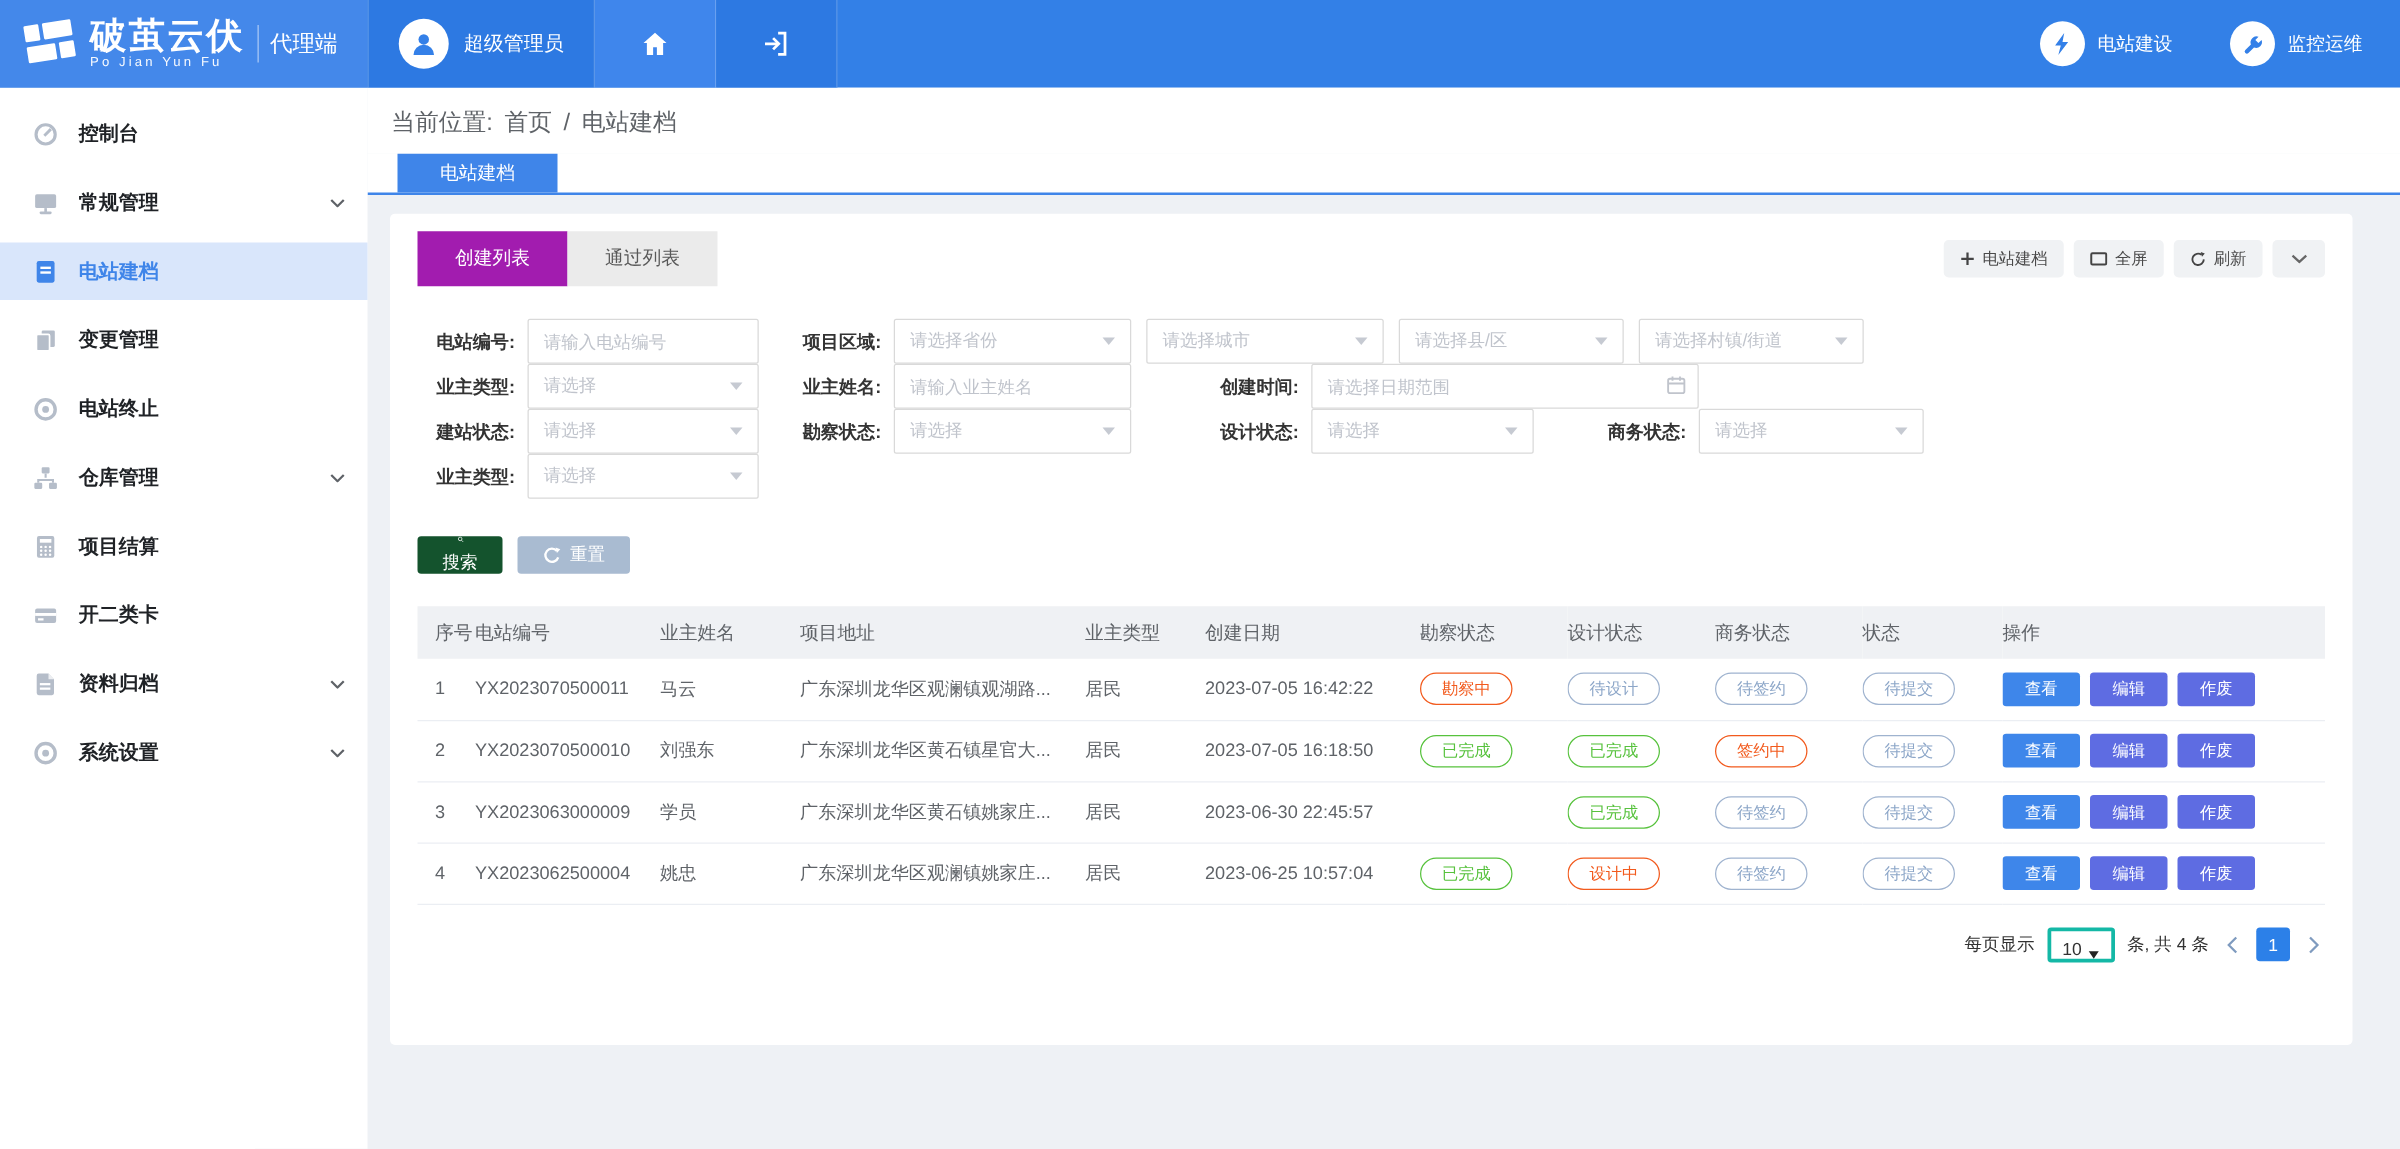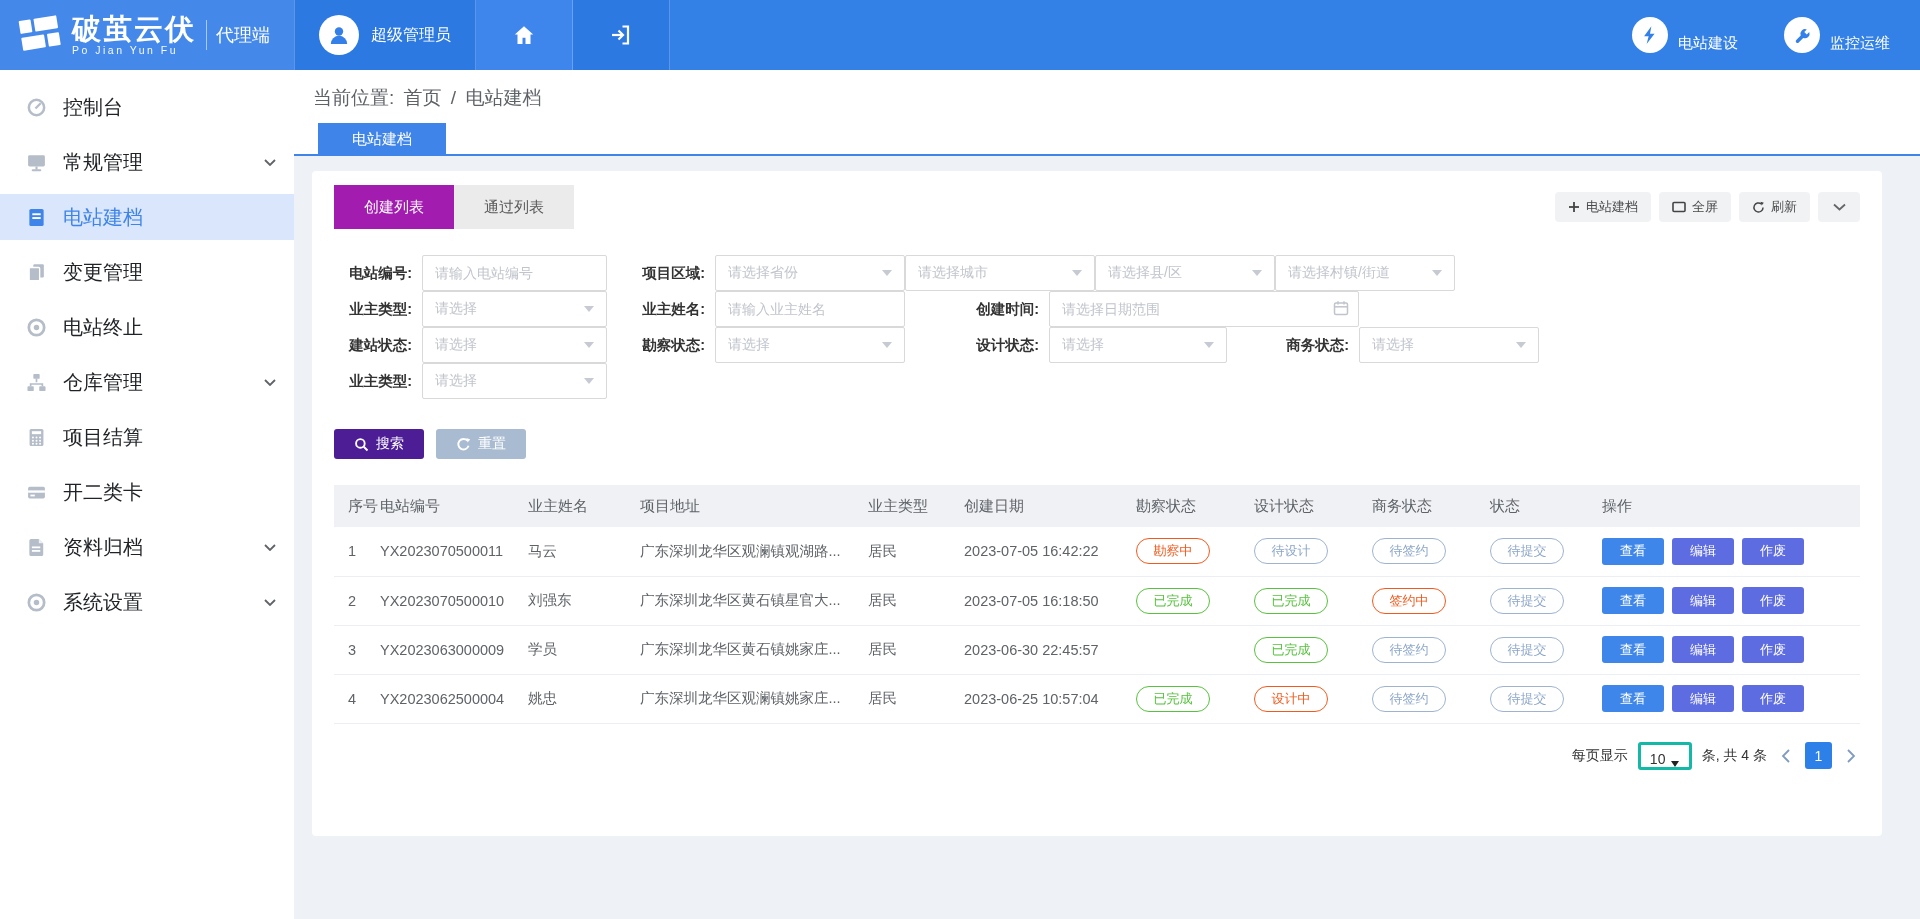--- a/index.html
+++ b/index.html
@@ -17,29 +17,29 @@
   .portal .bar { width:1px; height:30px; background:rgba(255,255,255,.55); margin-right:9px; }
   .portal .p-label { font-size:18px; }
   .user-strip { display:flex; align-items:stretch; }
   .h-sec { display:flex; align-items:center; padding:0 24px; border-right:1px solid rgba(255,255,255,.22); cursor:pointer; }
   .h-sec.first { border-left:1px solid rgba(255,255,255,.22); background:#2d79e2; }
   .h-sec.home { background:#3f86ec; padding:0 36px; }
   .h-sec.exit { background:#2d79e2; padding:0 36px; }
   .avatar { width:40px; height:40px; border-radius:50%; background:#fff; display:flex; align-items:center; justify-content:center; margin-right:12px; }
   .uname { font-size:16px; }
   .h-right { margin-left:auto; display:flex; align-items:center; gap:46px; padding-right:30px; }
-  .h-link { display:flex; align-items:flex-end; gap:10px; cursor:pointer; }
+  .h-link { display:flex; align-items:center; gap:10px; cursor:pointer; }
   .h-circle { width:36px; height:36px; border-radius:50%; background:#fff; display:flex; align-items:center; justify-content:center; }
   .h-link span { font-size:15px; }
 
   
   .sidebar { position:absolute; top:70px; left:0; bottom:0; width:294px; background:#fff; padding-top:14px; z-index:5; }
   .s-item { height:46px; margin-bottom:9px; display:flex; align-items:center; padding:0 18px 0 26px; cursor:pointer; color:#1f2226; }
   .s-item .s-ic { width:21px; height:21px; margin-right:16px; flex:0 0 21px; }
-  .s-label { font-size:20px; font-weight:400; }
+  .s-label { font-size:16px; font-weight:700; }
   .s-chev { margin-left:auto; }
   .s-item.active { background:#d9e6fb; color:#3f85e9; }
   .s-item.active .s-label { color:#3f85e9; }
 
   
   .main { position:absolute; top:70px; left:294px; right:0; bottom:0; display:flex; flex-direction:column; }
   .crumbbar { background:#fff; padding:15px 0 12px 19px; font-size:19px; color:#5f6368; }
   .crumbbar span { margin-right:4px; }
   .tabbar { background:#fff; border-bottom:2px solid #3f85e9; padding-left:24px; }
   .page-tab { display:inline-block; width:128px; height:31px; line-height:31px; text-align:center;
@@ -64,31 +64,31 @@
   .f-group + .f-group { margin-left:20px; }
   .f-group.gap-lg { margin-left:56px; }
   .f-group.gap-md { margin-left:44px; }
   .f-label { width:78px; text-align:right; margin-right:10px; font-size:14.5px; font-weight:700; color:#333; white-space:nowrap; }
   .ctl { height:36px; border:1px solid #d9d9d9; border-radius:2px; background:#fff; font-size:14px; color:#333;
     display:flex; align-items:center; padding:0 12px; }
   input.ctl { outline:none; font-family:inherit; }
   input.ctl::placeholder { color:#c0c4cc; }
   .sel { justify-content:space-between; color:#c0c4cc; cursor:pointer; }
   .caret { width:0; height:0; border-left:5px solid transparent; border-right:5px solid transparent; border-top:6px solid #c6cad2; margin-left:8px; }
-  .sel-group { display:flex; }
+  .sel-group { display:flex; gap:12px; }
   .w185{width:185px;} .w190{width:190px;} .w180{width:180px;} .w178{width:178px;} .w310{width:310px;}
   .date-wrap { position:relative; }
   .date-wrap svg { position:absolute; right:10px; top:9px; }
   .date-wrap input { width:100%; padding-right:34px; }
 
   
   .btn-row { display:flex; gap:12px; margin-top:30px; }
   .btn { height:30px; border:none; border-radius:3px; color:#fff; font-size:14px; display:flex; align-items:center; gap:7px;
     padding:0 20px; cursor:pointer; font-family:inherit; }
-  .btn.search { background:#4c1d95; }
+  .btn.search { background:#14532d;flex-direction:column; }
   .btn.reset { background:#a9bbd1; }
 
   
   table { width:100%; border-collapse:collapse; table-layout:fixed; margin-top:26px; }
   thead th { background:#eff1f4; height:42px; font-size:15px; font-weight:400; color:#5f6368; text-align:left; }
   tbody td { height:49px; font-size:14.5px; color:#5f6368; border-bottom:1px solid #ebeef3; white-space:nowrap; overflow:hidden; }
   th.c1,td.c1 { padding-left:14px; }
   .badge { display:inline-block; width:74px; text-align:center; padding:3px 0; border-radius:13px; font-size:13px; border:1px solid; background:#fff; }
   .badge.o { color:#f25a1d; border-color:#f25a1d; }
   .badge.g { color:#57c23d; border-color:#57c23d; }

